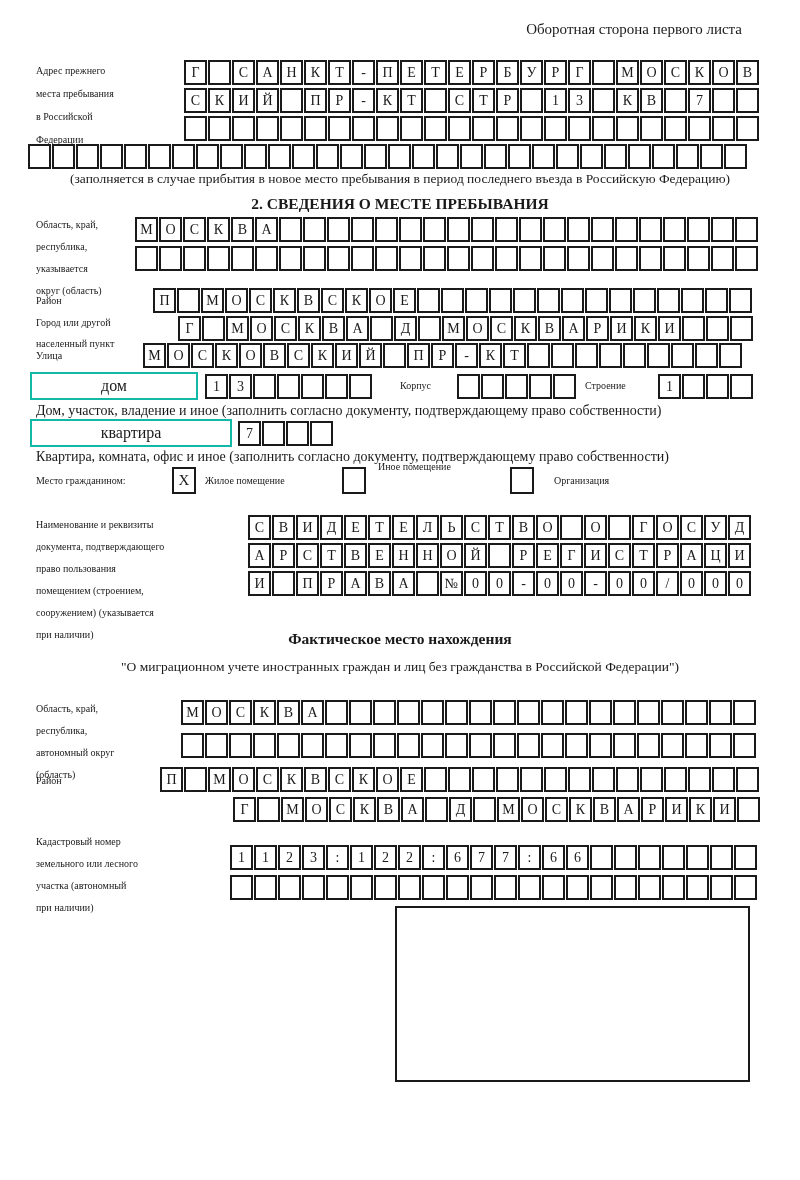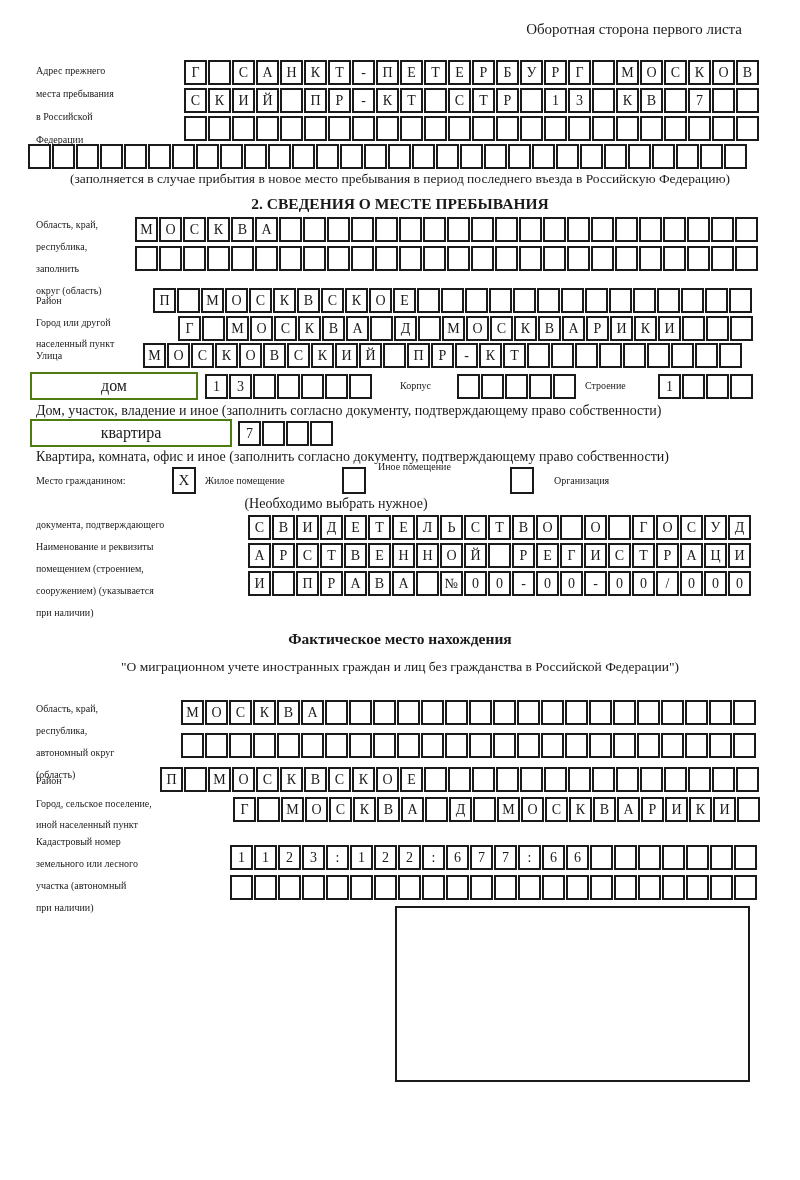--- a/index.html
+++ b/index.html
@@ -16,21 +16,21 @@
   .note { font-size:13.5px; }
   .cnote { text-align:center; width:800px; left:0; }
   .cells { display:flex; gap:1px; }
   .cell {
     width:19px; height:21px; flex:0 0 19px;
     border:2px solid #1a1a1a; background:#fff;
     display:flex; align-items:center; justify-content:center;
     font-size:14px; line-height:21px;
   }
   .wbox {
-    border:2px solid #4d7c0f; background:#fff;
+    border:2px solid #14b8a6; background:#fff;
     display:flex; align-items:center; justify-content:center;
     font-size:16px;
   }
   .chk {
     width:20px; height:23px;
     border:2px solid #1a1a1a; background:#fff;
     display:flex; align-items:center; justify-content:center;
     font-size:15px;
   }
   .stamp-box { border:2px solid #1a1a1a; background:#fff; }
@@ -159,21 +159,21 @@
       <span class="cell"></span>
       <span class="cell"></span>
     </div>
   <div class="abs note cnote" style="top:171px">(заполняется в случае прибытия в новое место пребывания в период последнего въезда в Российскую Федерацию)</div>
 
   <div class="abs hdr" style="top:195px">2. СВЕДЕНИЯ О МЕСТЕ ПРЕБЫВАНИЯ</div>
 
   <div class="abs lbl" style="left:36px; top:214px">
       <div class="lline">Область, край,</div>
       <div class="lline">республика,</div>
-      <div class="lline">заполнить</div>
+      <div class="lline">указывается</div>
       <div class="lline">округ (область)</div>
     </div>
   <div class="abs cells" style="left:135px; top:217px">
       <span class="cell">М</span>
       <span class="cell">О</span>
       <span class="cell">С</span>
       <span class="cell">К</span>
       <span class="cell">В</span>
       <span class="cell">А</span>
       <span class="cell"></span>
@@ -351,25 +351,25 @@
     </div>
   <div class="abs note" style="left:36px; top:449px; font-size:14px">Квартира, комната, офис и иное (заполнить согласно документу, подтверждающему право собственности)</div>
 
   <div class="abs lbl" style="left:36px; top:470px">Место гражданином:</div>
   <div class="abs chk" style="left:172px; top:467px">X</div>
   <div class="abs lbl" style="left:205px; top:470px">Жилое помещение</div>
   <div class="abs chk" style="left:342px; top:467px"></div>
   <div class="abs lbl" style="left:378px; top:456px">Иное помещение</div>
   <div class="abs chk" style="left:510px; top:467px"></div>
   <div class="abs lbl" style="left:554px; top:470px">Организация</div>
-  <div class="abs note" style="left:136px; top:496px; width:400px; text-align:center; font-size:14px">(Необходимо выбрать нужное)</div>
 
   <div class="abs lbl" style="left:36px; top:514px">
+      <div class="lline">Наименование и реквизиты</div>
       <div class="lline">документа, подтверждающего</div>
-      <div class="lline">Наименование и реквизиты</div>
+      <div class="lline">право пользования</div>
       <div class="lline">помещением (строением,</div>
       <div class="lline">сооружением) (указывается</div>
       <div class="lline">при наличии)</div>
     </div>
   <div class="abs cells" style="left:248px; top:515px">
       <span class="cell">С</span>
       <span class="cell">В</span>
       <span class="cell">И</span>
       <span class="cell">Д</span>
       <span class="cell">Е</span>
@@ -523,24 +523,20 @@
       <span class="cell"></span>
       <span class="cell"></span>
       <span class="cell"></span>
       <span class="cell"></span>
       <span class="cell"></span>
       <span class="cell"></span>
       <span class="cell"></span>
       <span class="cell"></span>
     </div>
 
-  <div class="abs lbl" style="left:36px; top:793px; line-height:21px">
-      <div class="lline">Город, сельское поселение,</div>
-      <div class="lline">иной населенный пункт</div>
-    </div>
   <div class="abs cells" style="left:233px; top:797px">
       <span class="cell">Г</span>
       <span class="cell"></span>
       <span class="cell">М</span>
       <span class="cell">О</span>
       <span class="cell">С</span>
       <span class="cell">К</span>
       <span class="cell">В</span>
       <span class="cell">А</span>
       <span class="cell"></span>

